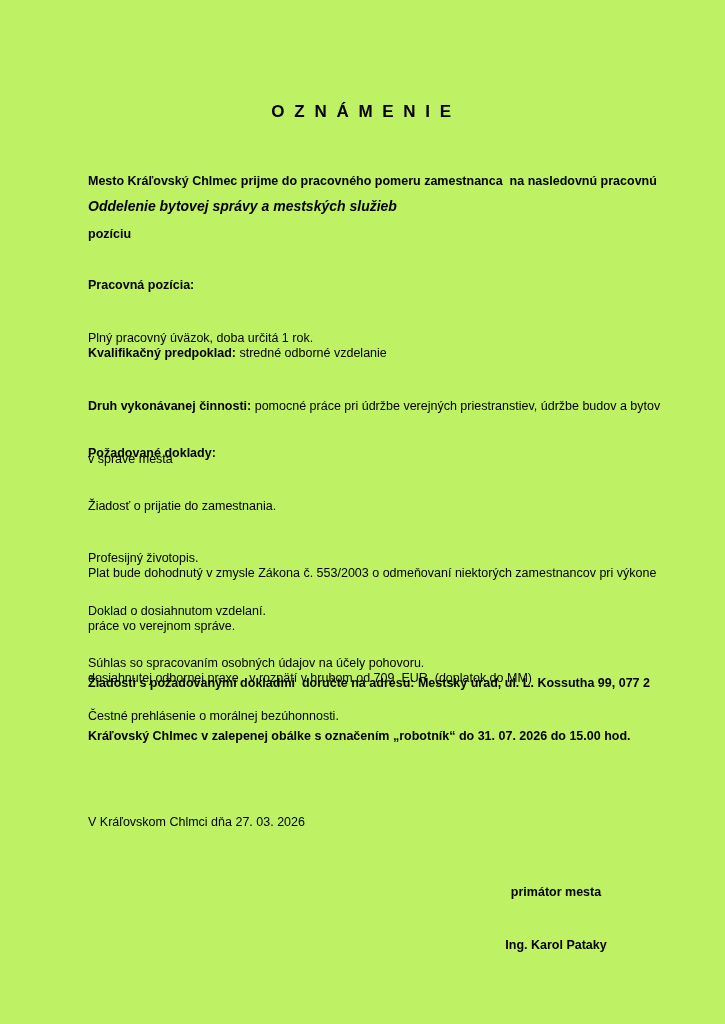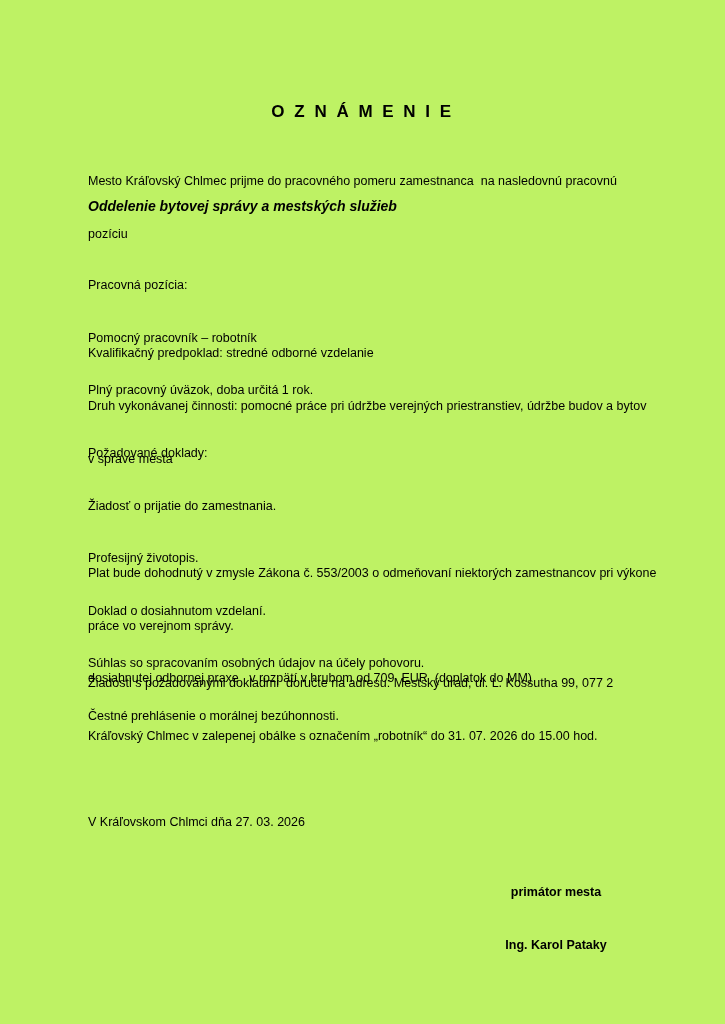--- a/index.html
+++ b/index.html
@@ -8,21 +8,21 @@
     width:725px;height:1024px;
     background:#bef264;
     color:#000000;
     font-family:"Liberation Sans", sans-serif;
     font-size:12.5px;
     line-height:17.5px;
     overflow:hidden;
   }
   .block{position:absolute;left:88px;width:615px;white-space:pre;}
   .line{white-space:pre;}
-  .b{font-weight:normal;}
+  .b{font-weight:bold;}
   .title{
     left:0;width:725px;text-align:center;
     font-weight:bold;font-size:17px;letter-spacing:2.5px;
     white-space:pre;
   }
   .dept{font-weight:bold;font-style:italic;font-size:14px;}
   .sig{left:436px;width:240px;text-align:center;font-weight:bold;white-space:pre;}
 </style>
 </head>
 <body>
@@ -33,21 +33,20 @@
 
   <div class="block b" style="top:138px">
     <div class="line">Mesto Kráľovský Chlmec prijme do pracovného pomeru zamestnanca  na nasledovnú pracovnú</div>
     <div class="line">pozíciu</div>
   </div>
 
   <div class="block dept" style="top:198px">Oddelenie bytovej správy a mestských služieb</div>
 
   <div class="block" style="top:242px">
     <div class="line b">Pracovná pozícia:</div>
-    <div class="line">Pomocný pracovník – robotník</div>
     <div class="line">Plný pracovný úväzok, doba určitá 1 rok.</div>
   </div>
 
   <div class="block" style="top:310px">
     <div class="line"><span class="b">Kvalifikačný predpoklad:</span><span> stredné odborné vzdelanie</span></div>
   </div>
 
   <div class="block" style="top:363px">
     <div class="line"><span class="b">Druh vykonávanej činnosti:</span><span> pomocné práce pri údržbe verejných priestranstiev, údržbe budov a bytov</span></div>
     <div class="line">v správe mesta</div>
@@ -57,21 +56,21 @@
     <div class="line b">Požadované doklady:</div>
     <div class="line">Žiadosť o prijatie do zamestnania.</div>
     <div class="line">Profesijný životopis.</div>
     <div class="line">Doklad o dosiahnutom vzdelaní.</div>
     <div class="line">Súhlas so spracovaním osobných údajov na účely pohovoru.</div>
     <div class="line">Čestné prehlásenie o morálnej bezúhonnosti.</div>
   </div>
 
   <div class="block" style="top:530px">
     <div class="line">Plat bude dohodnutý v zmysle Zákona č. 553/2003 o odmeňovaní niektorých zamestnancov pri výkone</div>
-    <div class="line">práce vo verejnom správy.</div>
+    <div class="line">práce vo verejnom správe.</div>
     <div class="line">dosiahnutej odbornej praxe   v rozpätí v hrubom od 709  EUR  (doplatok do MM)</div>
   </div>
 
   <div class="block b" style="top:640px">
     <div class="line">Žiadosti s požadovanými dokladmi  doručte na adresu: Mestský úrad, ul. L. Kossutha 99, 077 2</div>
     <div class="line">Kráľovský Chlmec v zalepenej obálke s označením „robotník“ do 31. 07. 2026 do 15.00 hod.</div>
   </div>
 
 
   <div class="block" style="top:814px">V Kráľovskom Chlmci dňa 27. 03. 2026</div>

